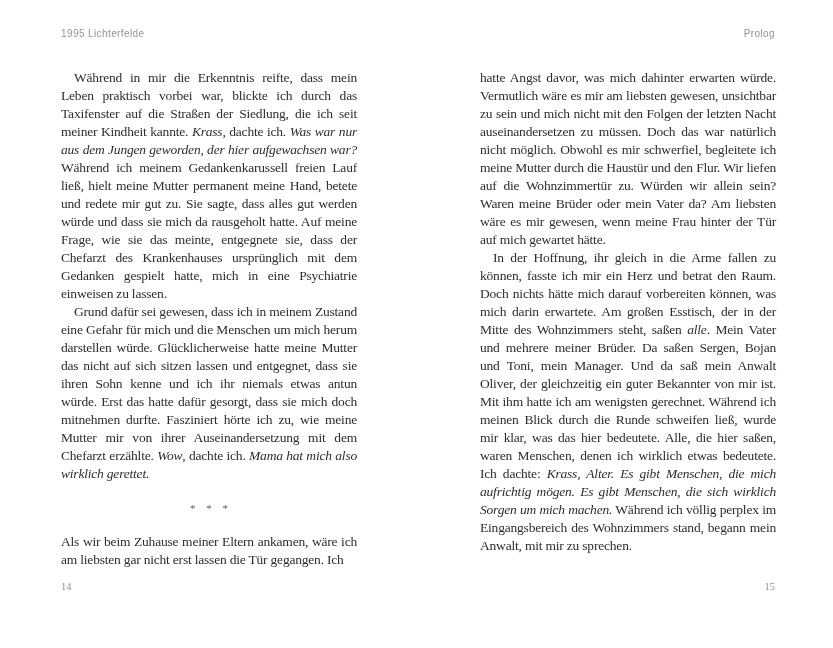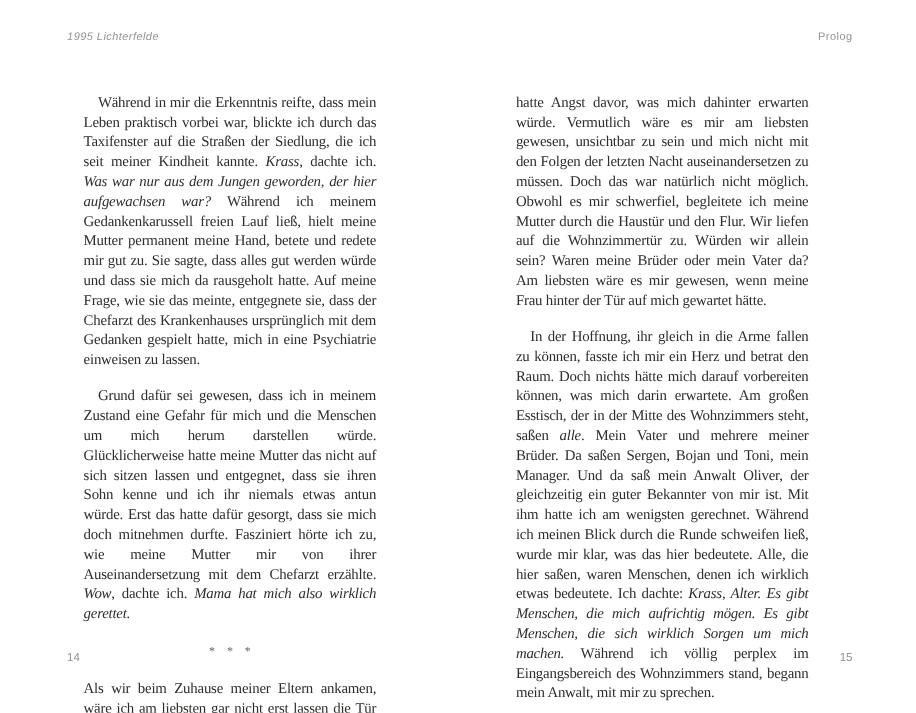--- a/index.html
+++ b/index.html
@@ -11,49 +11,49 @@
     font-family: "Liberation Serif", "DejaVu Serif", serif;
   }
   .spread { position: absolute; inset: 0; background: #ffffff; }
 
   .running-header {
     position: absolute; top: 28px;
     font-family: "Liberation Sans", "DejaVu Sans", sans-serif;
     font-size: 10px; line-height: 12px;
     color: #90959a; letter-spacing: 0.4px;
   }
-  .rh-left  { left: 61px; font-style: italic; }
+  .rh-left  { left: 61px; }
   .rh-right { right: 58px; text-align: right; margin-left: 15px; }
 
   .text-col {
     position: absolute; top: 69px; width: 296px;
     color: #2e2d2b;
     font-size: 13.5px; line-height: 18px;
     letter-spacing: -0.2px;
     text-align: justify;
     hyphens: auto; -webkit-hyphens: auto;
   }
   .col-left  { left: 61px; }
-  .col-right { left: 454px; }
+  .col-right { left: 480px; }
 
-  .text-col p { margin: 15px; }
+  .text-col p { margin: 0; }
   .text-col p.indent { text-indent: 13px; }
   .text-col i { font-style: italic; }
 
   .sep {
     text-align: center;
     font-size: 11px; line-height: 18px;
     letter-spacing: 4px; text-indent: 4px;
     color: #5a5a5a;
     margin: 16px 0 16px 0;
   }
 
   .page-number {
-    position: absolute; top: 592px;
-    font-family: Liberation Sans, sans-serif;
+    position: absolute; top: 580px;
+    font-family: Liberation Serif, serif;
     font-size: 10.5px; line-height: 13px;
     color: #8f9396;
   }
   .pn-left  { left: 61px; }
   .pn-right { right: 58px; text-align: right; margin-left: 36px; }
 </style>
 </head>
 <body>
 
 <div class="spread">

